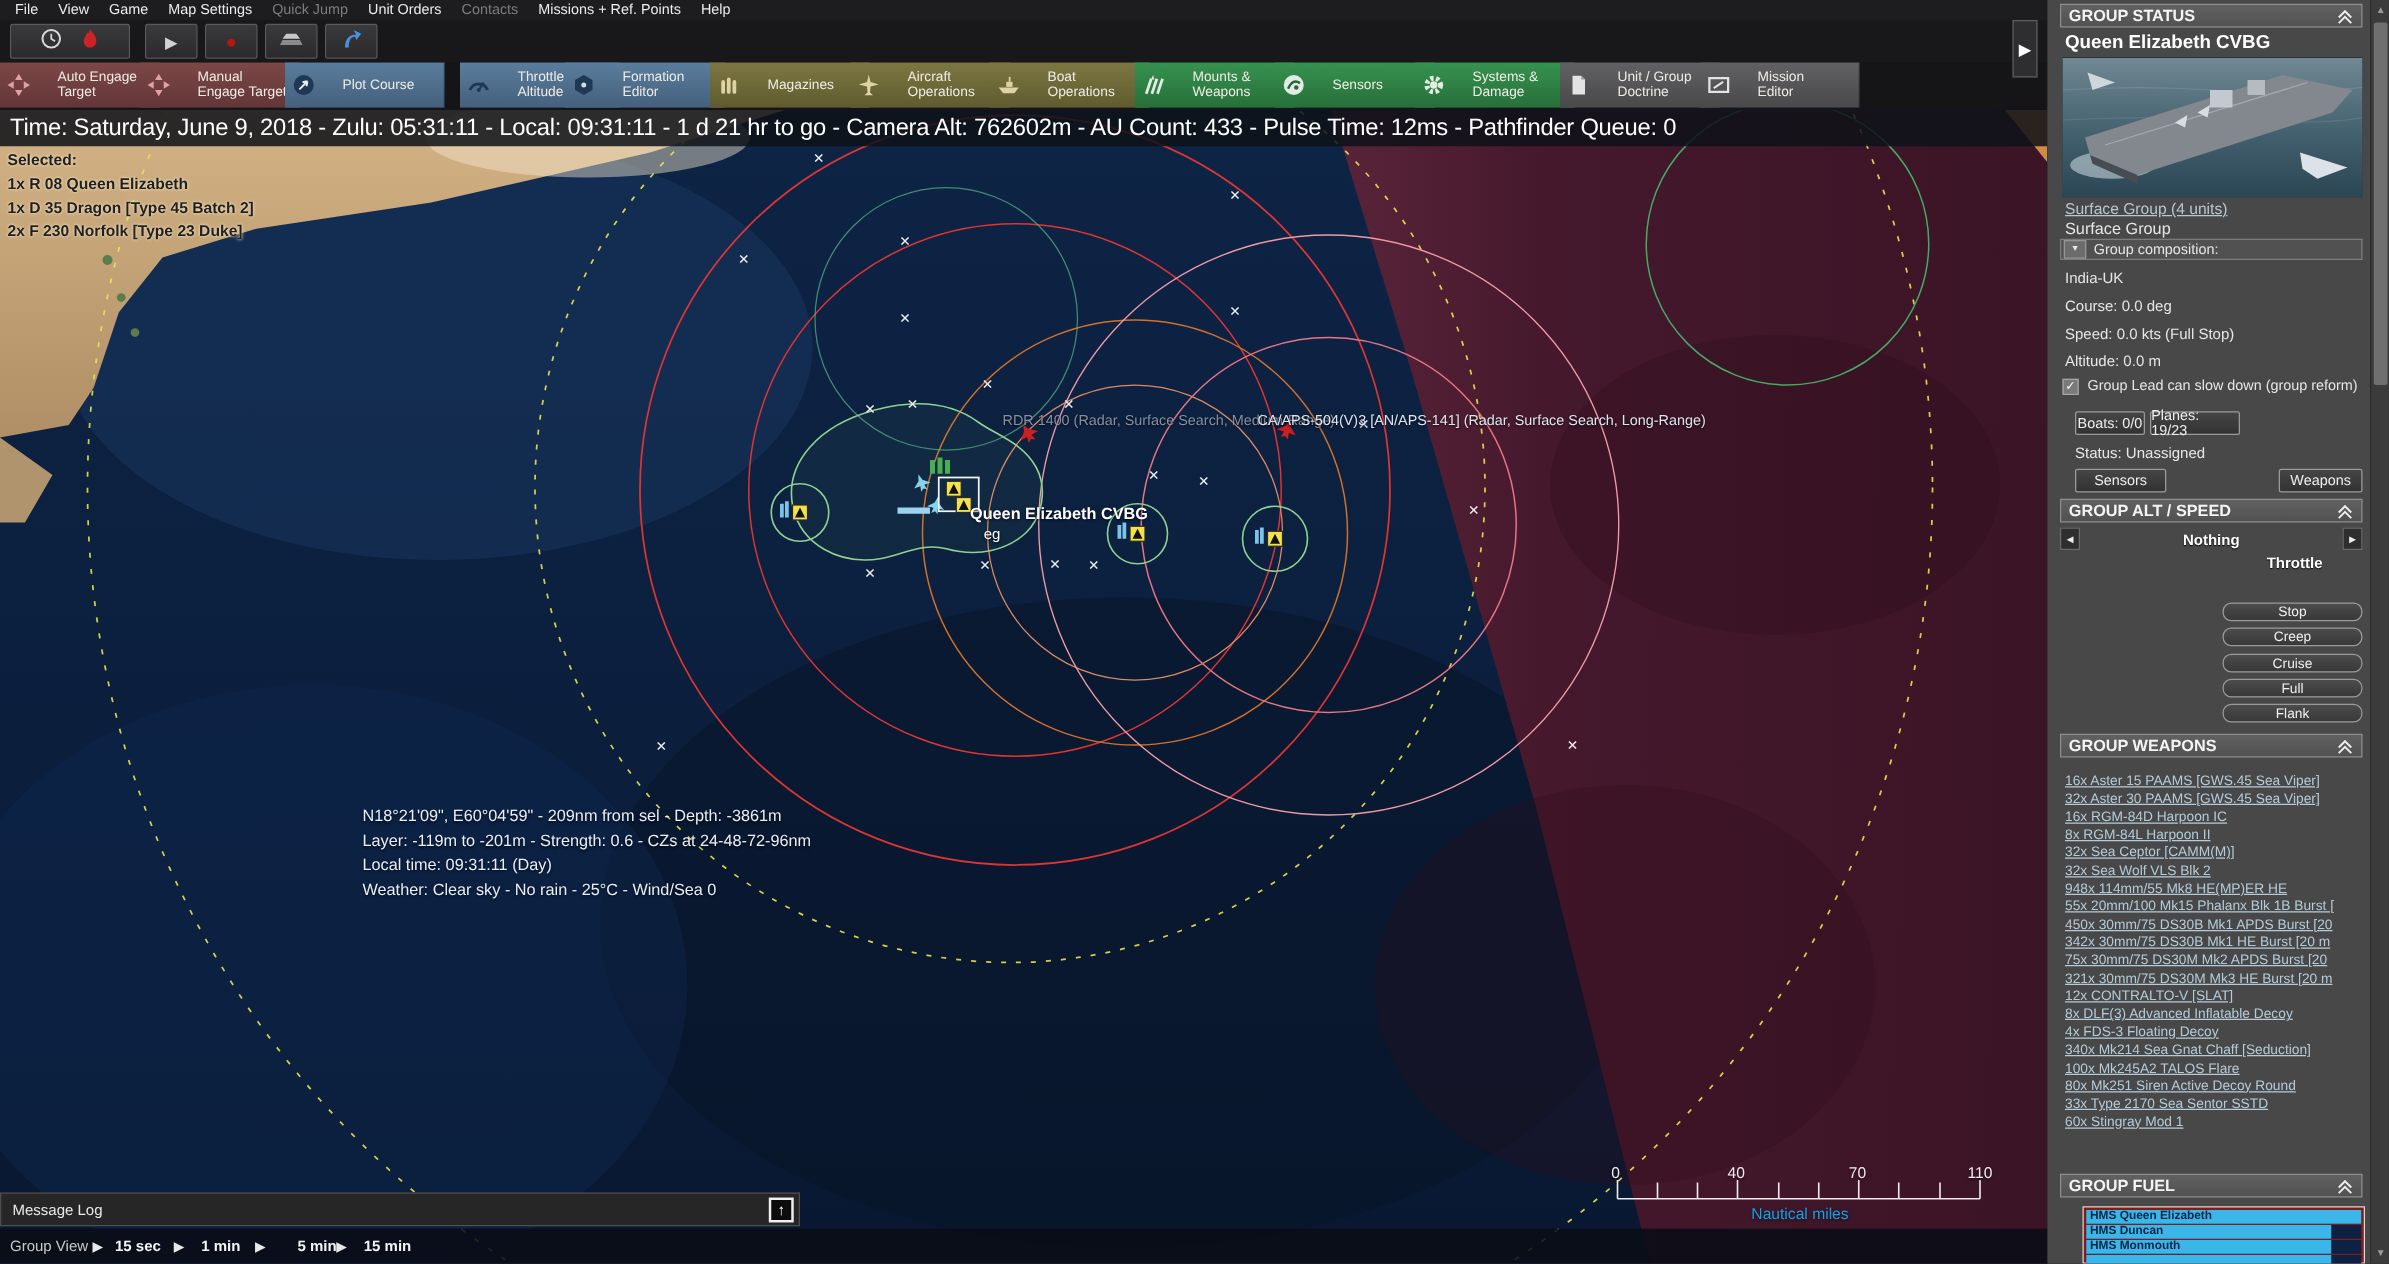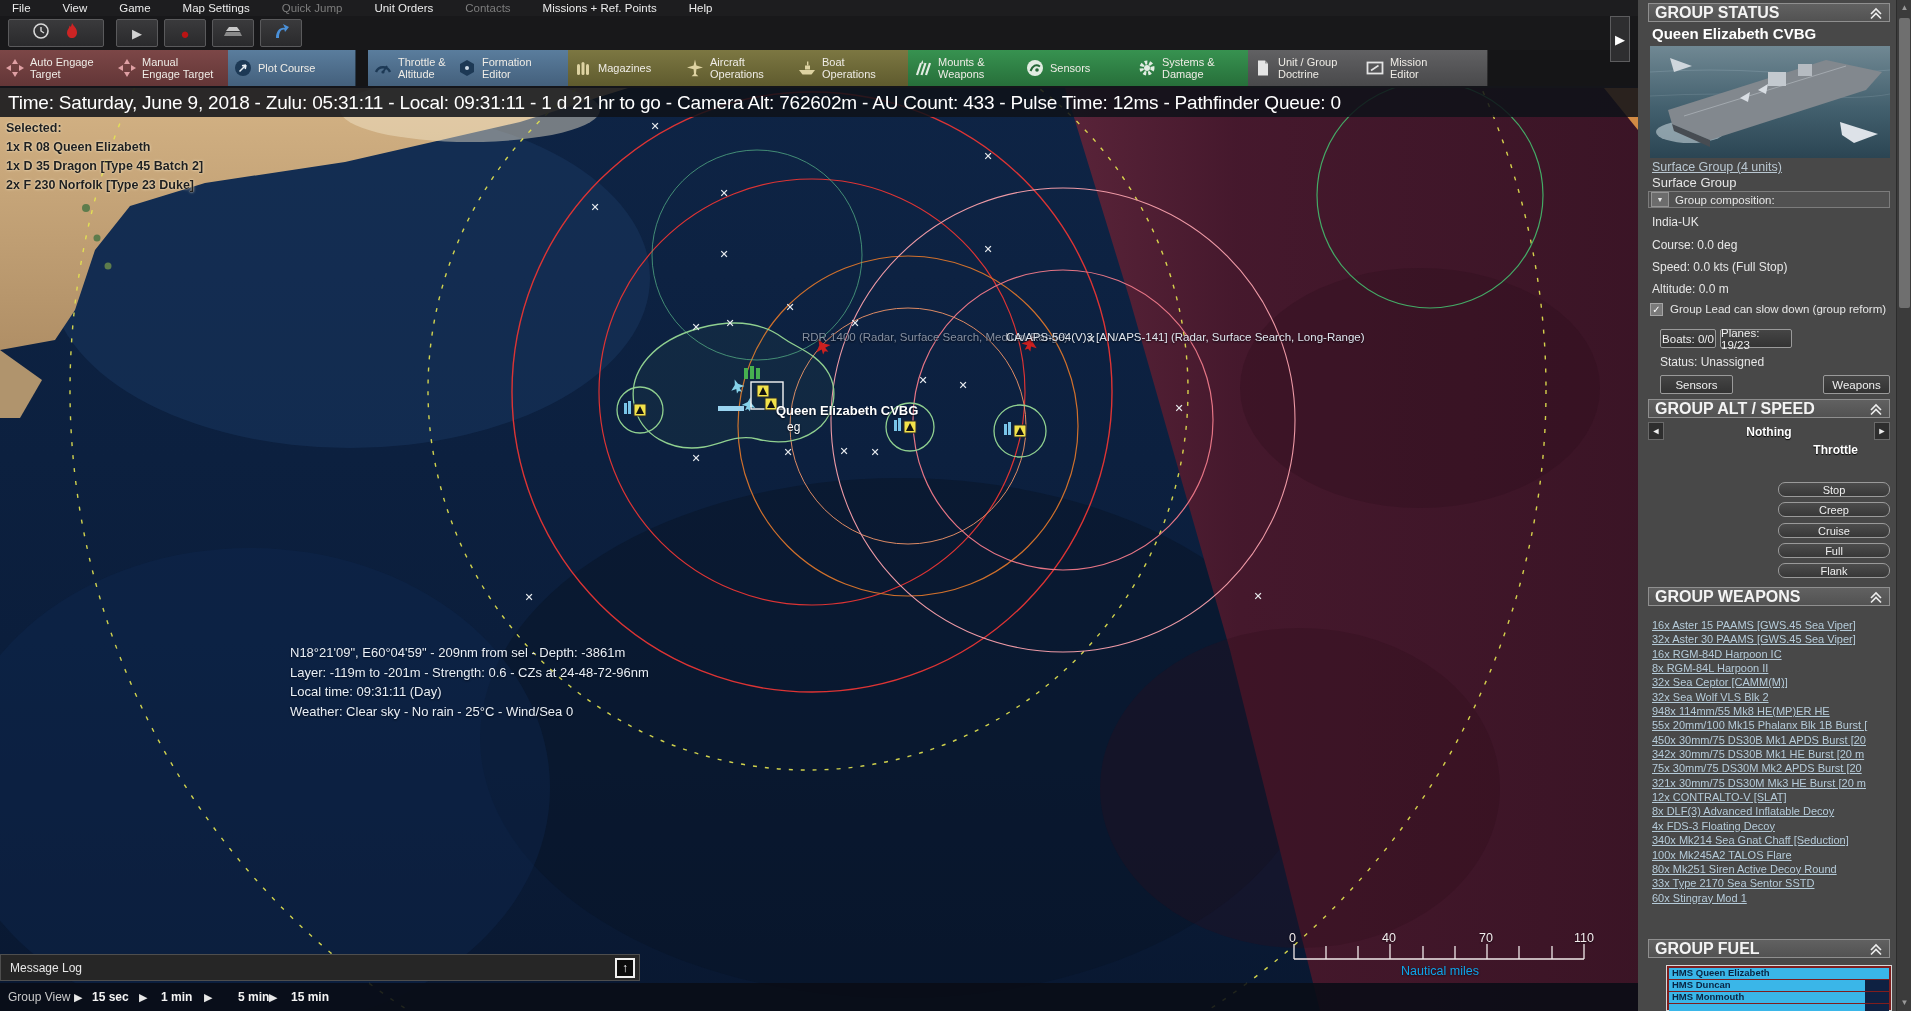--- a/index.html
+++ b/index.html
@@ -4,31 +4,31 @@
 <style>
   html,body{margin:0;padding:0;background:#222;}
   .app{position:relative;width:1911px;height:1011px;overflow:hidden;
        font-family:"Liberation Sans",sans-serif;background:#474747;-webkit-font-smoothing:antialiased;}
   .abs{position:absolute;}
 
   
   .left{position:absolute;left:0;top:0;width:1638px;height:1011px;background:#14151a;}
 
   .menubar{position:absolute;left:0;top:0;width:1638px;height:16px;background:#1d1d1f;
-           color:#ececec;font-size:11.5px;display:flex;align-items:center;gap:32px;padding-left:12px;box-sizing:border-box;}
+           color:#ececec;font-size:11.5px;display:flex;align-items:center;gap:16px;padding-left:12px;box-sizing:border-box;}
   .menubar span{cursor:default;white-space:nowrap;}
   .menubar .disabled{color:#7d7d7d;}
 
   .iconbar{position:absolute;left:0;top:16px;width:1638px;height:34px;background:#18181a;}
   .ibtn{position:absolute;top:3px;height:28px;background:linear-gradient(#3a3a3c,#2a2a2c);
         border:1px solid #5a5a5c;border-radius:2px;display:flex;align-items:center;justify-content:center;gap:14px;box-sizing:border-box;}
 
   .toolbar{position:absolute;left:0;top:50px;width:1638px;height:36px;background:#151517;}
   .tbtn{position:absolute;top:0;width:128px;height:36px;display:flex;align-items:center;box-sizing:border-box;
-        border-right:1px solid rgba(0,0,0,.45);color:#efece6;font-size:11px;line-height:12px;}
+        border-right:1px solid rgba(0,0,0,.45);color:#efece6;font-size:11px;line-height:12px;gap:16px;}
   .tbtn .ticon{width:30px;display:flex;justify-content:center;flex:none;}
   .tbtn .tlabels{display:flex;flex-direction:column;}
   .tbtn.red{background:linear-gradient(#7c4747,#633637);}
   .tbtn.blue{background:linear-gradient(#5a7d9d,#44607c);}
   .tbtn.olive{background:linear-gradient(#7c7742,#5f5b2e);}
   .tbtn.green{background:linear-gradient(#379250,#276f3a);}
   .tbtn.gray{background:linear-gradient(#616163,#49494b);}
 
   
   .map{position:absolute;left:0;top:88px;width:1638px;height:923px;background:#0c2142;overflow:hidden;}
@@ -52,21 +52,21 @@
   .bottombar span{position:absolute;top:7px;white-space:nowrap;}
   .bottombar .speed{color:#f4f4f4;font-weight:bold;}
   .bottombar .sep{color:#e8e8e8;font-size:11px;top:8px;}
 
   .expand-btn{position:absolute;left:1610px;top:16px;width:20px;height:46px;background:#2e2e30;border:1px solid #5c5c5e;
               color:#fff;font-size:13px;display:flex;align-items:center;justify-content:center;box-sizing:border-box;}
 
   
   .sidebar{position:absolute;left:1638px;top:0;width:258px;height:1011px;background:#484848;color:#e6e6e6;font-size:12px;}
   .shdr{position:absolute;left:10px;width:242px;height:19px;background:linear-gradient(#616161,#525252);
-        border:1px solid #8f8f8f;box-sizing:border-box;color:#f4f4f4;font-weight:bold;font-size:16px;
+        border:1px solid #8f8f8f;box-sizing:border-box;color:#f4f4f4;font-weight:bold;font-size:13px;
         display:flex;align-items:center;padding:0 6px;}
   .shdr svg{margin-left:auto;}
   .sline{position:absolute;left:14px;white-space:nowrap;}
   .sbtn{position:absolute;background:linear-gradient(#454545,#333333);border:1px solid #9a9a9a;border-radius:2px;
         color:#efefef;font-size:11.5px;display:flex;align-items:center;justify-content:center;box-sizing:border-box;cursor:default;}
   .speedbtn{position:absolute;left:140px;width:112px;height:15px;background:linear-gradient(#4c4c4c,#383838);
         border:1px solid #9a9a9a;border-radius:7px;color:#f0f0f0;font-size:11px;display:flex;align-items:center;justify-content:center;box-sizing:border-box;}
   .wlink{display:block;color:#b5cbd9;text-decoration:underline;font-size:11px;line-height:14.35px;white-space:nowrap;overflow:hidden;}
   .fuelrow{position:relative;height:10.5px;margin-bottom:1.5px;background:#0e2142;}
   .fuelbar{position:absolute;left:0;top:0;height:100%;background:#3ab6e8;}

